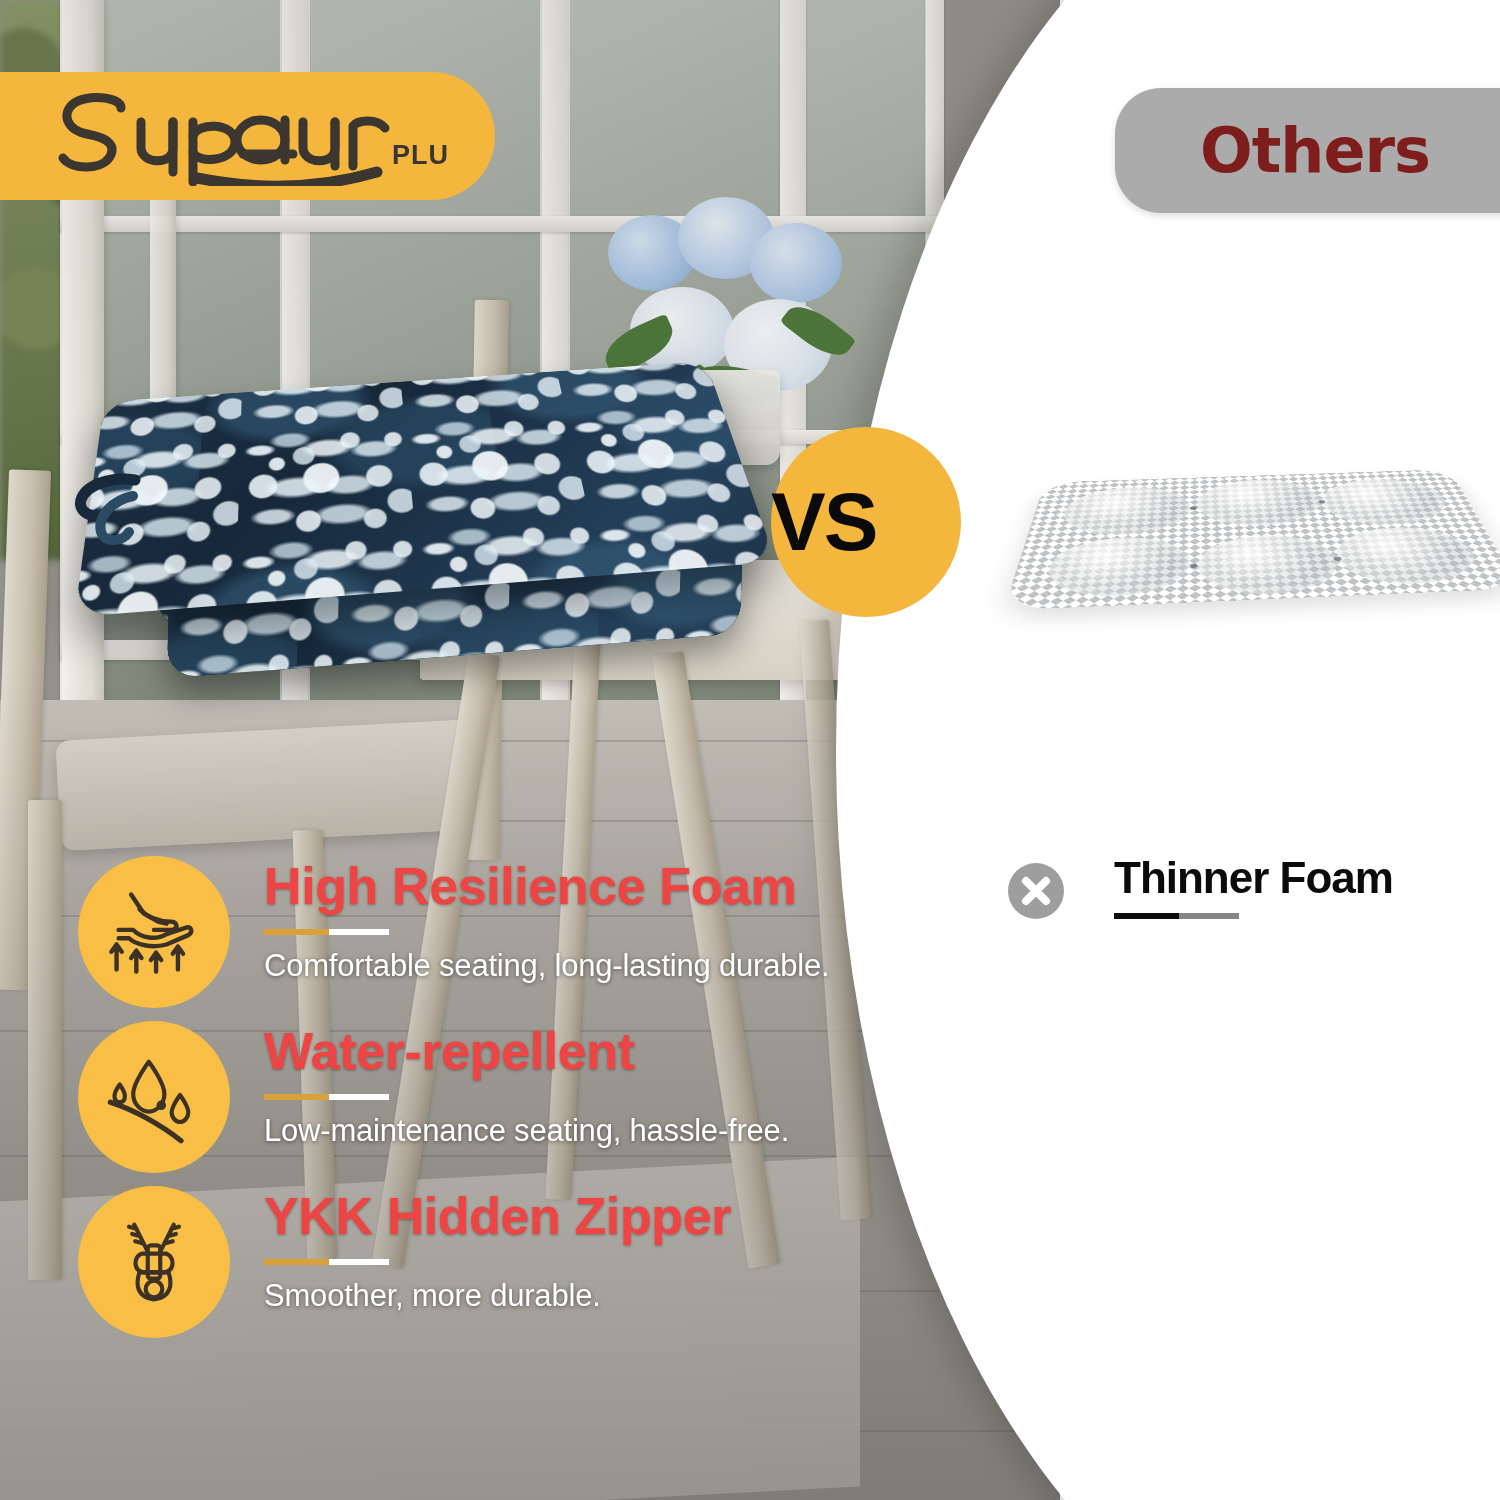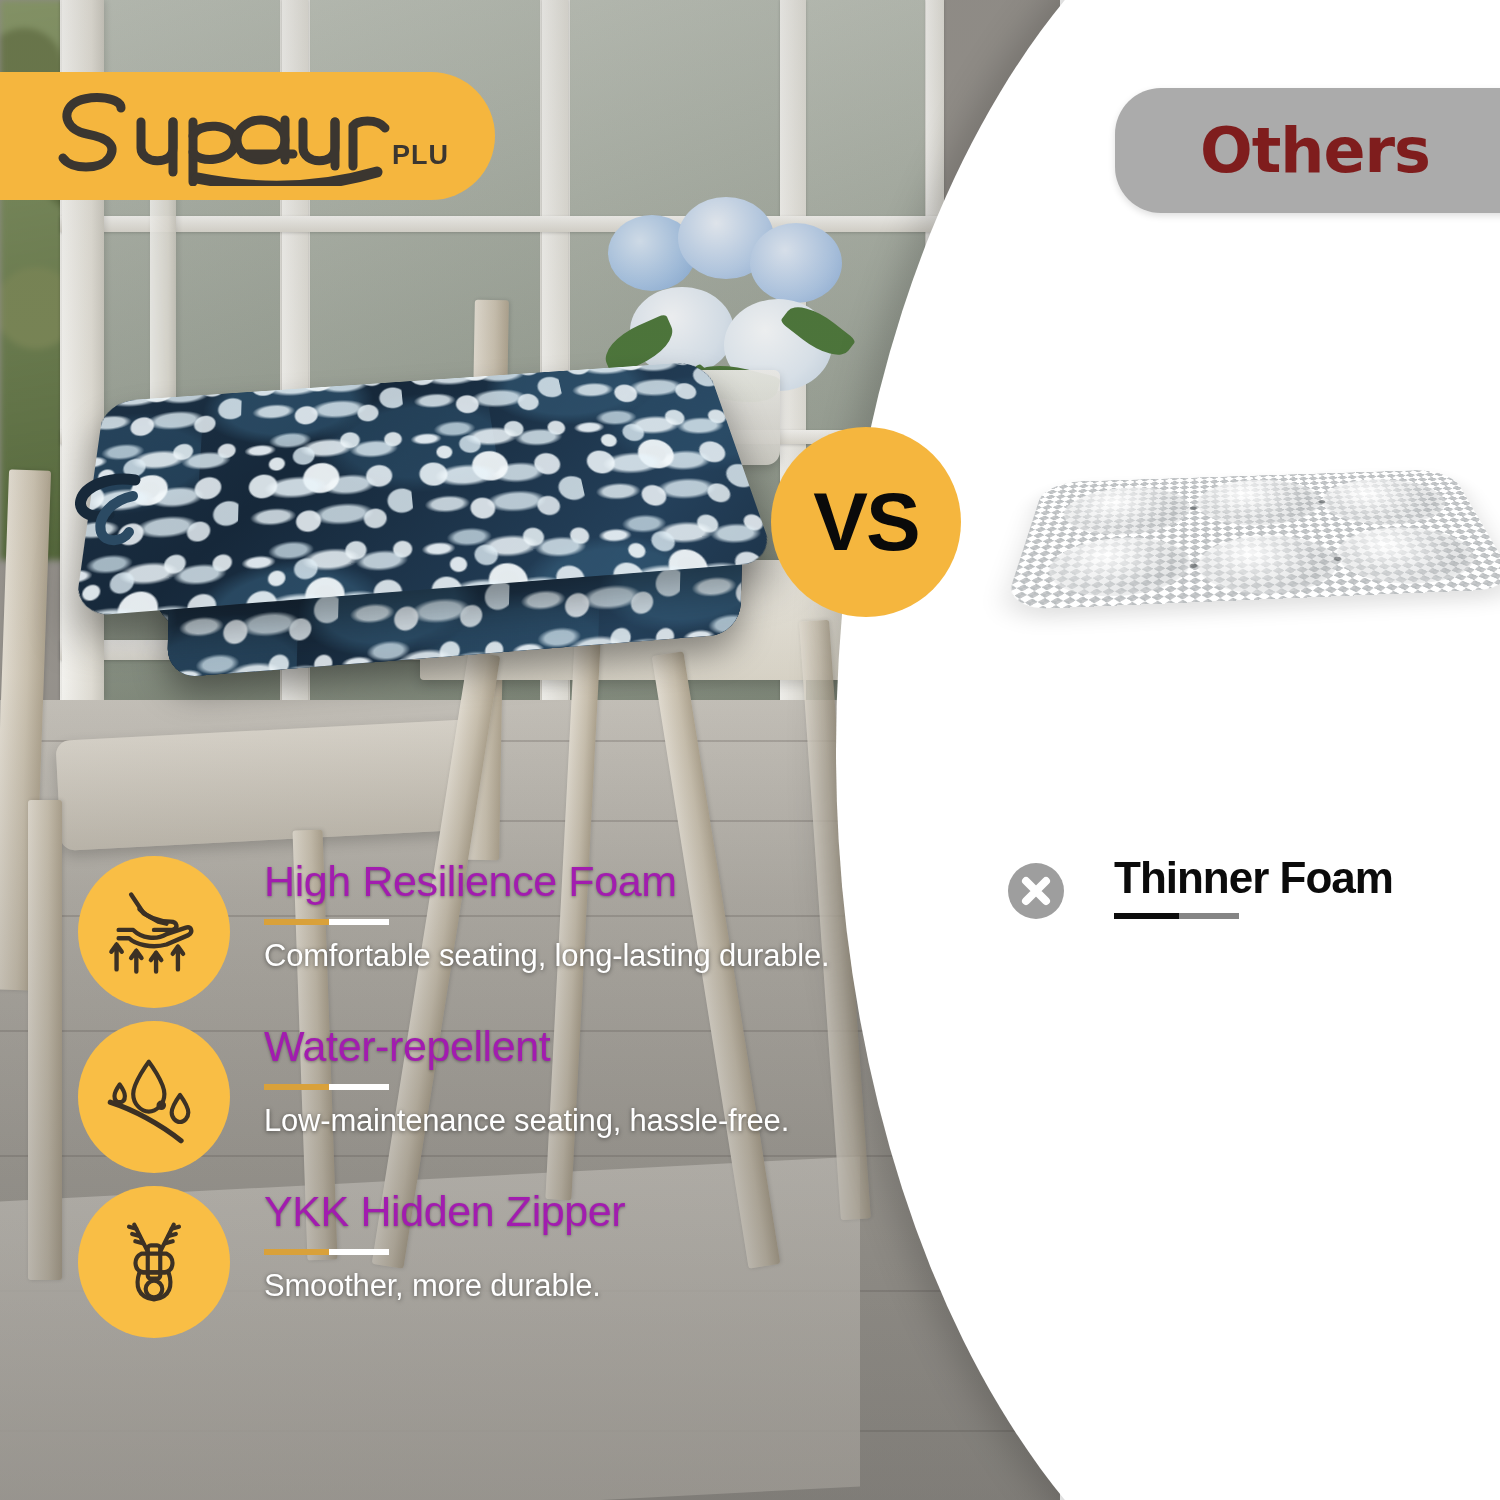--- a/index.html
+++ b/index.html
@@ -86,21 +86,21 @@
   }
   .others-label {
     font-size:62px; font-weight:bold; color:#7f1d1d; letter-spacing:-1px;
     font-family:"DejaVu Sans", sans-serif;
   }
 
   
   .vs-badge {
     position:absolute; left:771px; top:427px; width:190px; height:190px;
     border-radius:50%; background:#F5B63E;
-    display:flex; align-items:center; justify-content:center;
+    display:flex; align-items:center; justify-content:flex-start;
     z-index:7;
   }
   .vs-text { font-size:82px; font-weight:bold; color:#0a0a0a; letter-spacing:-2px;
     font-family:"Liberation Sans", sans-serif; }
 
   
   .hero-cushion { position:absolute; left:75px; top:352px; width:690px; height:355px; z-index:4; }
   .cush-top {
     position:absolute; left:20px; top:0; width:650px; height:250px;
     background:#1d3347; border-radius:34px;
@@ -182,21 +182,21 @@
   
   .pros { position:absolute; left:78px; top:852px; width:740px; z-index:8; }
   .pro-row { position:relative; height:165px; }
   .pro-icon {
     position:absolute; left:0; top:4px; width:152px; height:152px;
     border-radius:50%; background:#F9BE45;
     display:flex; align-items:center; justify-content:center;
   }
   .pro-body { position:absolute; left:186px; top:6px; width:560px; }
   .pro-title {
-    font-size:43px; font-weight:normal; color:#a21caf; letter-spacing:-.4px;
+    font-size:52px; font-weight:bold; color:#ef4444; letter-spacing:-.4px;
     line-height:1.1; white-space:nowrap;
     text-shadow:0 1px 3px rgba(0,0,0,.35);
   }
   .pro-rule { margin-top:14px; width:125px; height:6px; display:flex; }
   .pro-rule-a { width:65px; background:#D9A13A; }
   .pro-rule-b { width:60px; background:#ffffff; }
   .pro-sub {
     margin-top:13px; font-size:31px; color:#ffffff; letter-spacing:-.2px;
     white-space:nowrap; text-shadow:0 1px 4px rgba(0,0,0,.5);
   }

